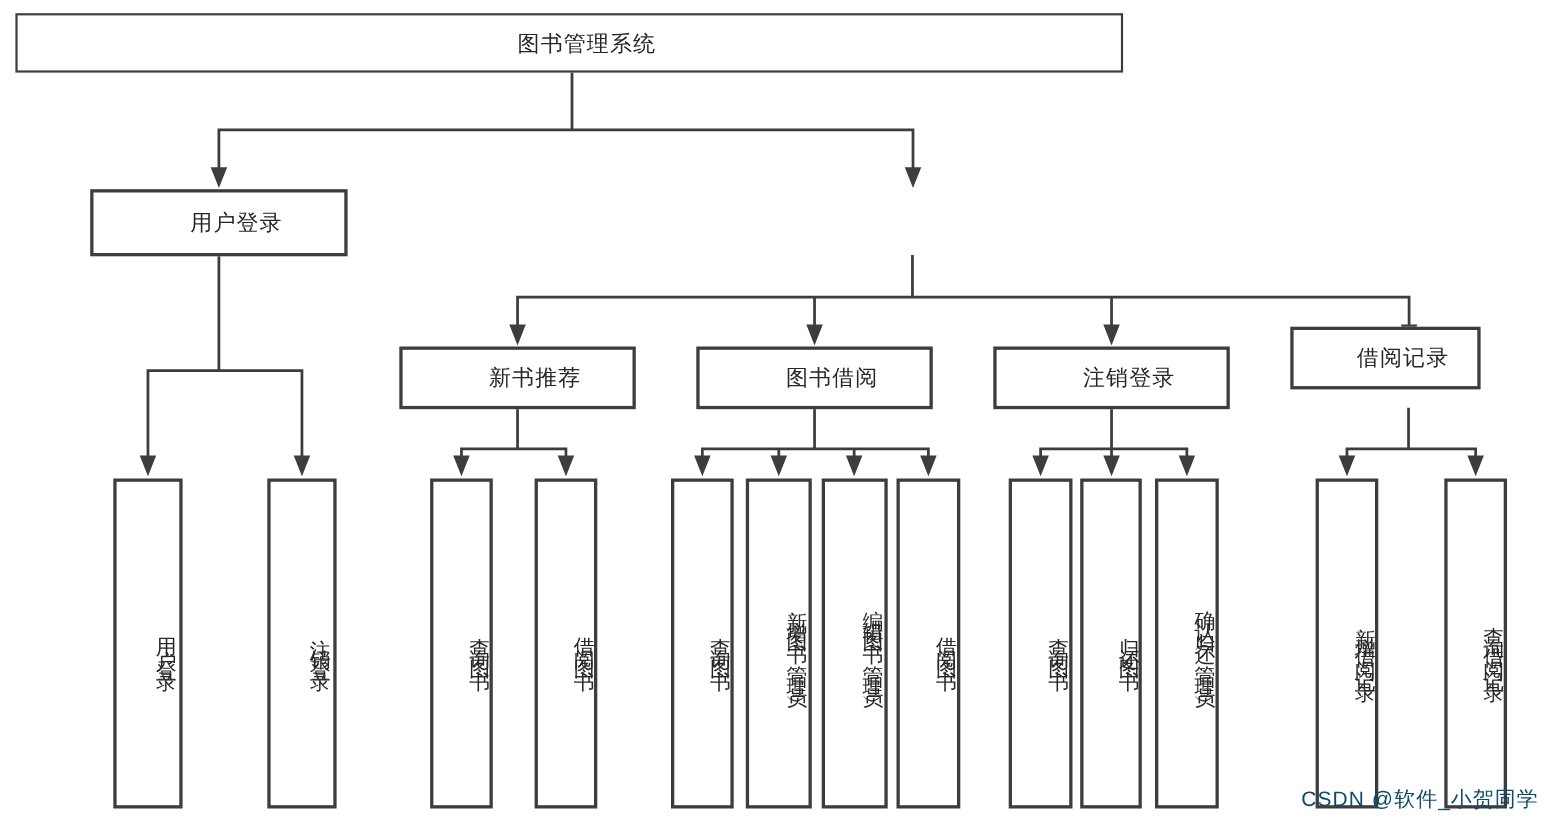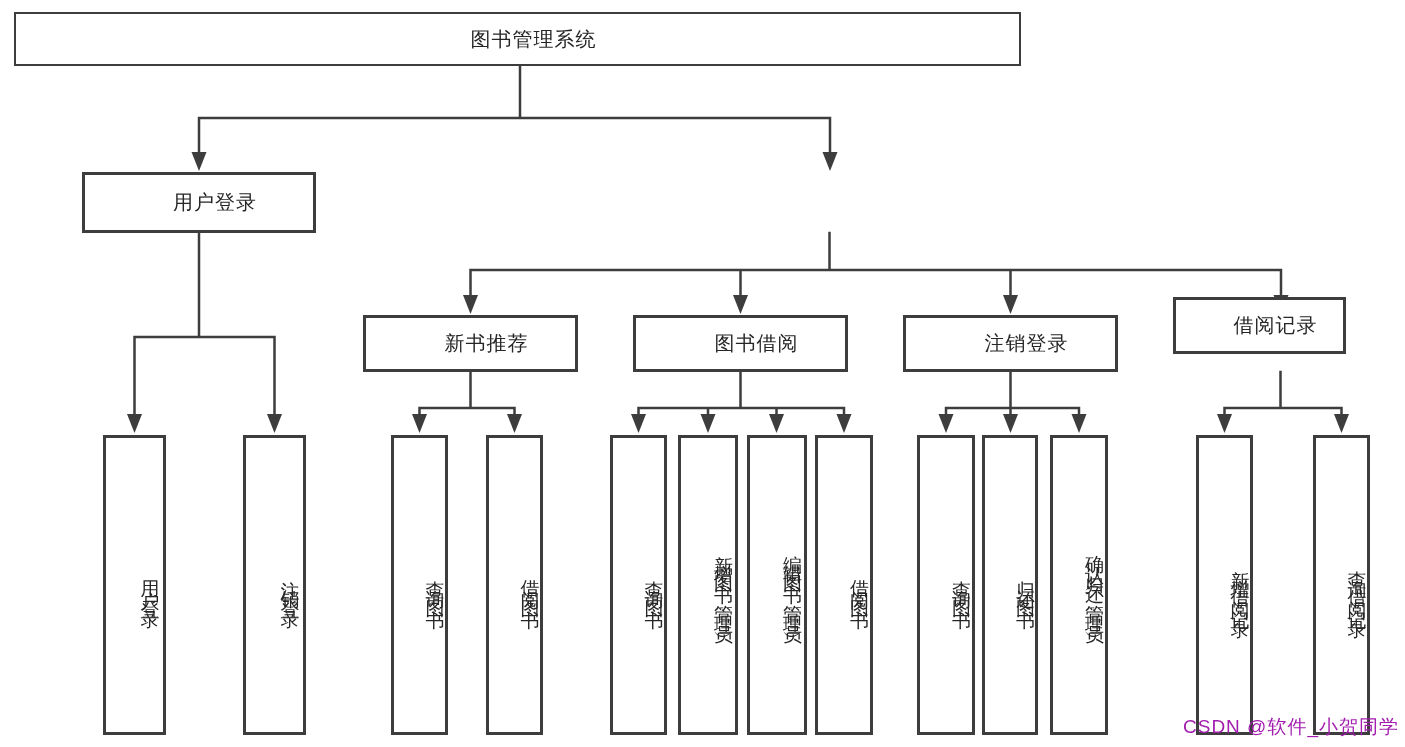--- a/index.html
+++ b/index.html
@@ -15,21 +15,21 @@
     padding-left:32px;
   }
   .box.root{border-width:2px;}
   .lbl{font-size:20px;letter-spacing:1px;white-space:nowrap;}
   .vlbl{
     writing-mode:vertical-rl;text-orientation:mixed;
     font-size:19px;line-height:1;letter-spacing:10px;white-space:nowrap;
   }
   .watermark{
     position:absolute;left:1183px;top:714px;z-index:3;
-    font-size:19px;color:#a21caf;letter-spacing:1px;white-space:nowrap;
+    font-size:19px;color:#0c4a6e;letter-spacing:1px;white-space:nowrap;
   }
 </style>
 </head>
 <body>
 
 <div class="stage">
 
   <svg class="wires" width="1405" height="747" viewBox="0 0 1405 747">
     <path fill="none" stroke="#3d3d3d" stroke-width="2.5" stroke-linecap="square" d="
       M520 66 V118  M199 118 H830  M199 118 V156  M830 118 V156

